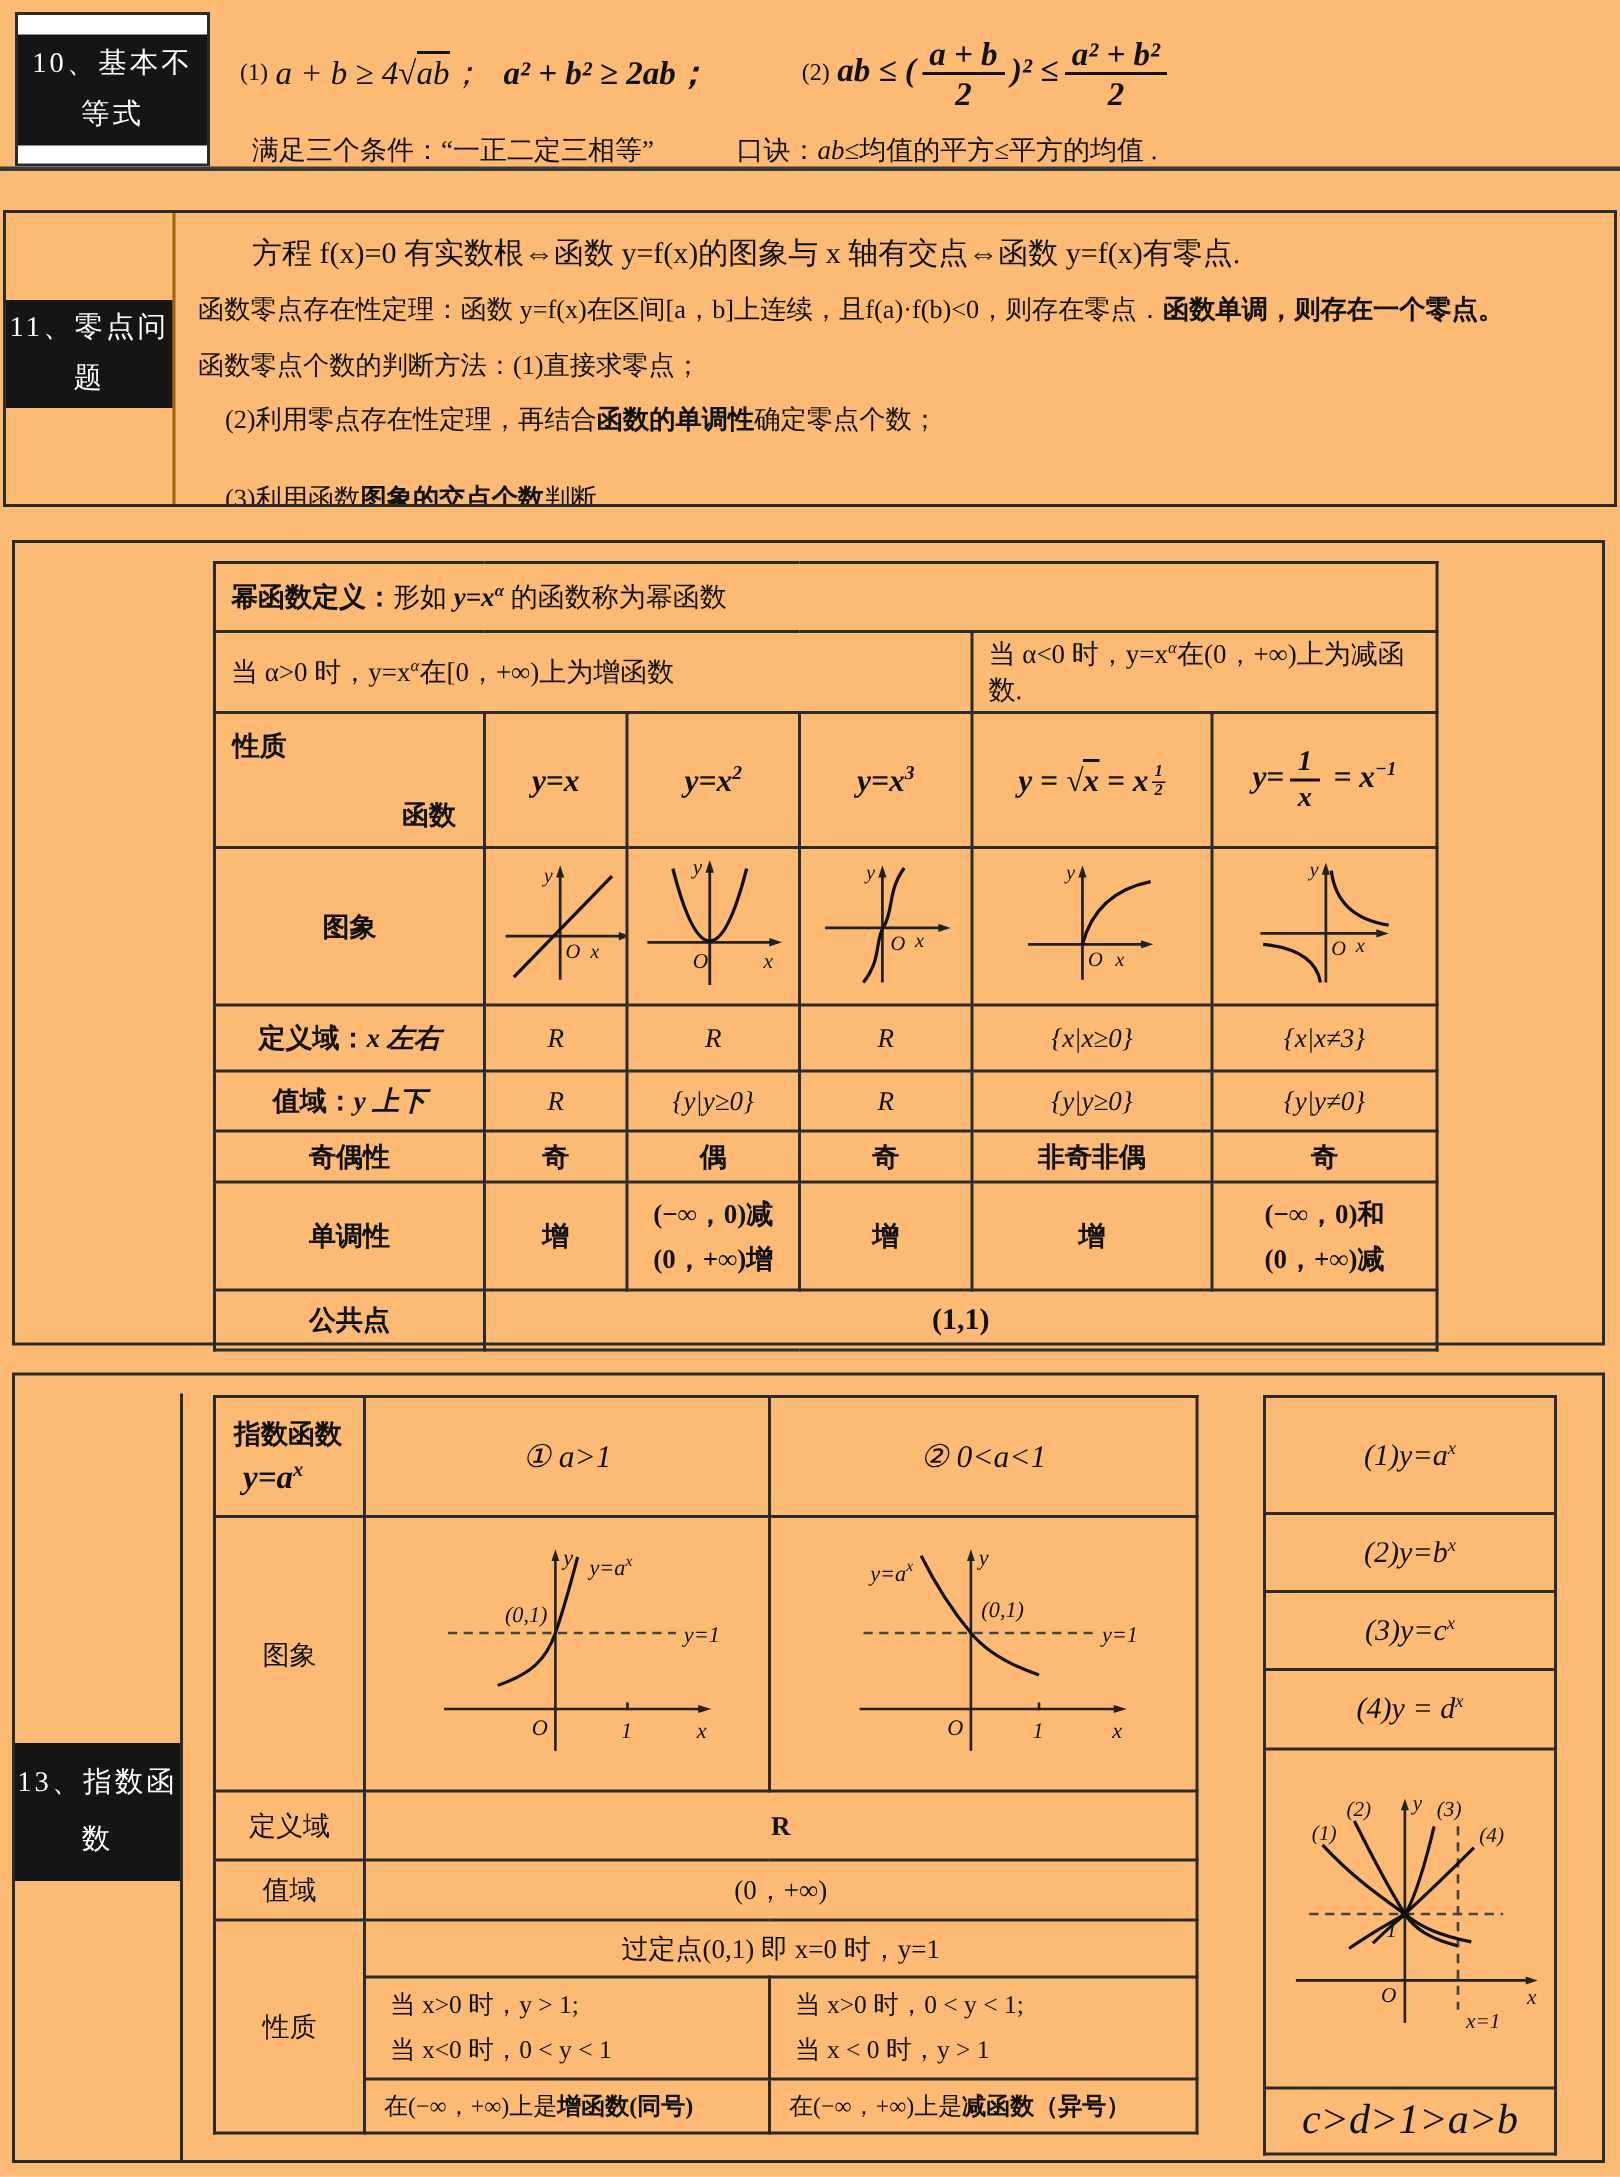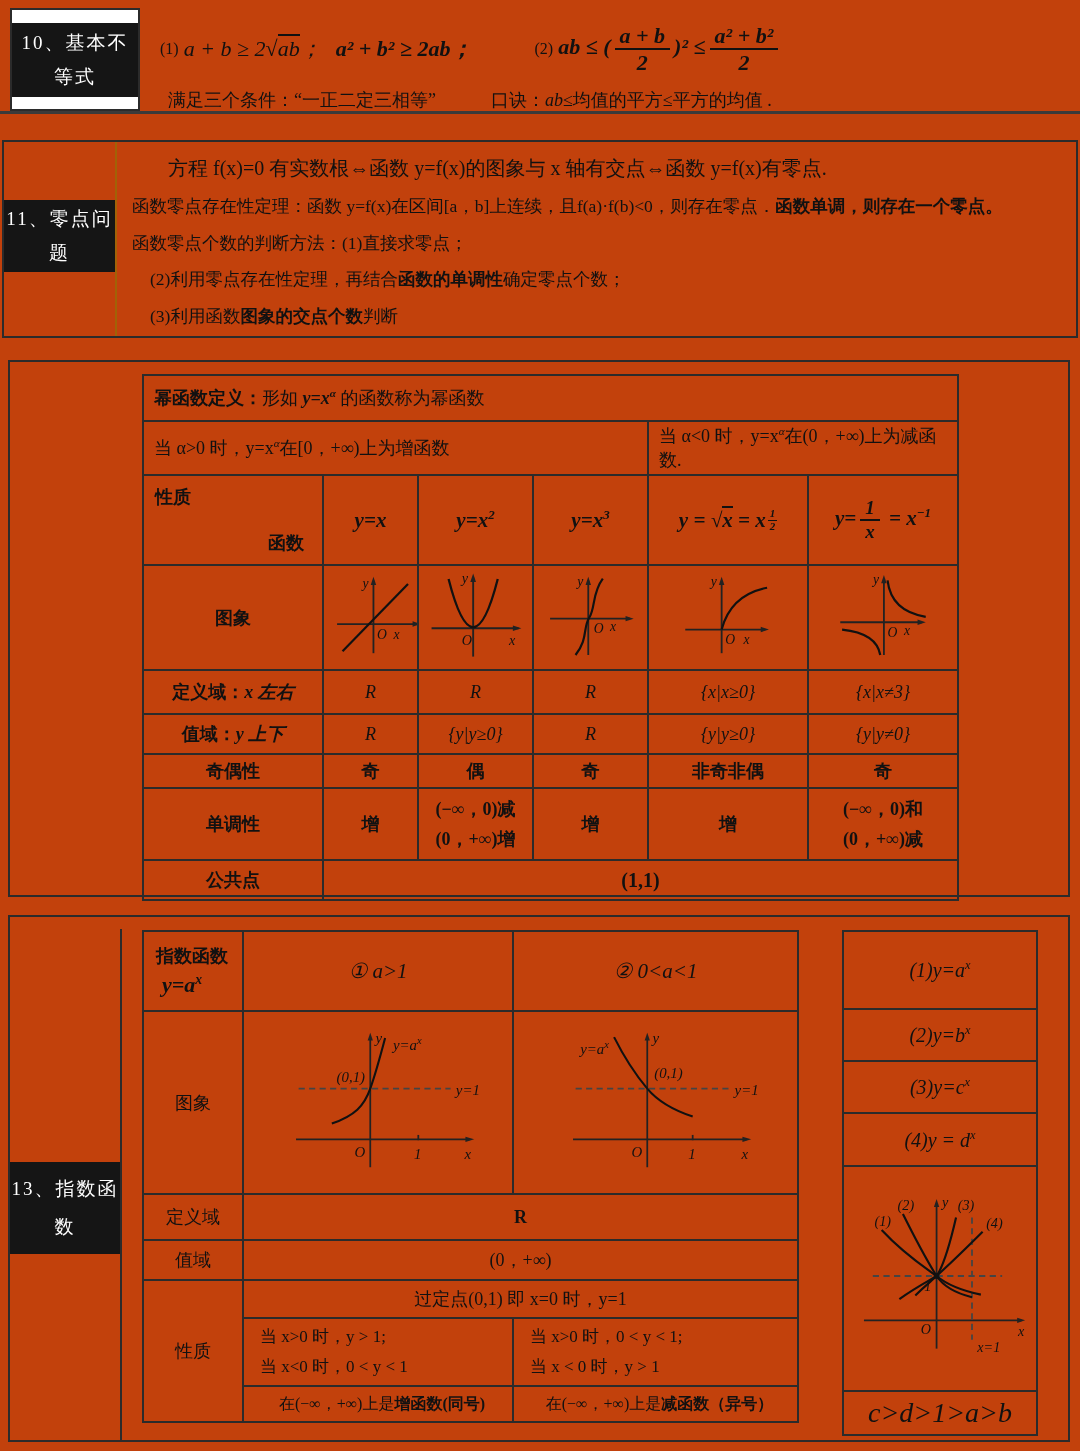--- a/index.html
+++ b/index.html
@@ -1,17 +1,17 @@
 <!DOCTYPE html>
 <html><head>
 <meta charset="utf-8">
 <style>
   * { margin:0; padding:0; box-sizing:border-box; }
   body { background:#fff; color:#111; font-family:"Liberation Serif","DejaVu Serif",serif; }
-  #page { position:relative; width:1080px; height:1451px; background:#c2410c; overflow:hidden; }
+  #page { position:relative; width:1080px; height:1451px; background:#fdba74; overflow:hidden; }
 
   .sidebox { border:2px solid #2b2b2b; background:#fff; }
   .black-label { background:#151515; color:#fff; text-align:center; letter-spacing:2px; }
   .black-label .ln { line-height:34px; font-size:19px; }
 
   .it { font-style:italic; }
   .mb { font-style:italic; font-weight:bold; }
   .bold { font-weight:bold; }
   sup { font-size:0.62em; }
 
@@ -37,21 +37,21 @@
   
   .sec11 { position:absolute; left:2px; top:140px; width:1076px; height:198px; border:2px solid #2b2b2b; }
   .sec11 .side-col { position:absolute; left:0; top:0; bottom:0; width:113px; border-right:2px solid #a16207; }
   .sec11 .black-label { position:absolute; left:0; right:0; top:58px; padding:2px 0; }
   .s11-content { position:absolute; left:128px; top:0; width:944px; height:100%; overflow:hidden; }
   .s11-content .row { white-space:nowrap; font-size:17.5px; }
   .r1 { margin-top:13px; padding-left:36px; font-size:20px !important; }
   .r2 { margin-top:12px; }
   .r3 { margin-top:13px; }
   .r4 { margin-top:12px; padding-left:18px; }
-  .r5 { margin-top:13px; padding-left:18px; }
+  .r5 { margin-top:29px; padding-left:18px; }
 
   
   table { border-collapse:collapse; table-layout:fixed; }
   td { border:2px solid #2b2b2b; text-align:center; vertical-align:middle; font-size:18px; padding:2px 4px; overflow:hidden; }
   td.tl { text-align:left; padding-left:10px; }
 
   
   .sec12 { position:absolute; left:8px; top:360px; width:1062px; height:537px; border:2px solid #2b2b2b; }
   .sec12 .side-col { position:absolute; left:0; top:0; bottom:0; width:112px; border-right:2px solid #2b2b2b; }
   .sec12 .black-label { position:absolute; left:0; right:0; top:238px; padding:10px 0; }
@@ -67,21 +67,21 @@
   .sec13 { position:absolute; left:8px; top:915px; width:1062px; height:527px; border:2px solid #2b2b2b; }
   .sec13 .side-col { position:absolute; left:0; top:12px; bottom:0; width:112px; border-right:2px solid #2b2b2b; }
   .sec13 .black-label { position:absolute; left:0; right:0; top:233px; padding:8px 0; }
   .sec13 .black-label .ln { line-height:38px; }
   .etable { position:absolute; left:132px; top:13px; width:655px; }
   .etable .hname { font-weight:bold; font-size:18px; text-align:left; padding-left:8px; }
   .etable .hformula { font-size:22px; text-align:left; padding-left:14px; margin-top:4px; }
   .etable .case { font-size:21px; }
   .props td.plist { text-align:left; padding-left:16px; font-size:17px; }
   .plist div { line-height:30px; }
-  .monoRow td { text-align:center; padding-left:12px; font-size:16px; white-space:nowrap; }
+  .monoRow td { text-align:left; padding-left:12px; font-size:16px; white-space:nowrap; }
   .stable { position:absolute; left:832px; top:13px; width:196px; }
   .stable td { font-size:20px; }
 
   
   .ax line { stroke:#222; stroke-width:2; }
   .ax polygon { fill:#222; }
   .cv { stroke:#111; stroke-width:2.4; fill:none; }
   .dash { stroke:#444; stroke-width:2; stroke-dasharray:7,5; fill:none; }
   .gl { font-style:italic; font-size:15px; fill:#111; font-family:"Liberation Serif",serif; }
   .gl2 { font-style:italic; font-size:17px; fill:#111; font-family:"Liberation Serif",serif; }
@@ -94,21 +94,21 @@
 
   <section class="sec10">
     <div class="sidebox">
       <div class="black-label">
         <div class="ln">10、基本不</div>
         <div class="ln">等式</div>
       </div>
     </div>
     <div class="s10-line1">
       <span class="tagno">(1)</span>
-      <span class="seg it radical"><span>a + b ≥ 2</span><span>√</span><span class="radicand">ab</span><span>；</span></span>
+      <span class="seg it radical"><span>a + b ≥ 4</span><span>√</span><span class="radicand">ab</span><span>；</span></span>
       <span class="seg mb">a² + b² ≥ 2ab；</span>
       <span class="gapbig"></span>
       <span class="tagno">(2)</span>
       <span class="seg mb">
         <span>ab ≤ (</span><span class="frac">
             <span class="num">a + b</span>
             <span class="den">2</span>
           </span><span>)² ≤</span><span class="frac">
             <span class="num">a² + b²</span>
             <span class="den">2</span>

